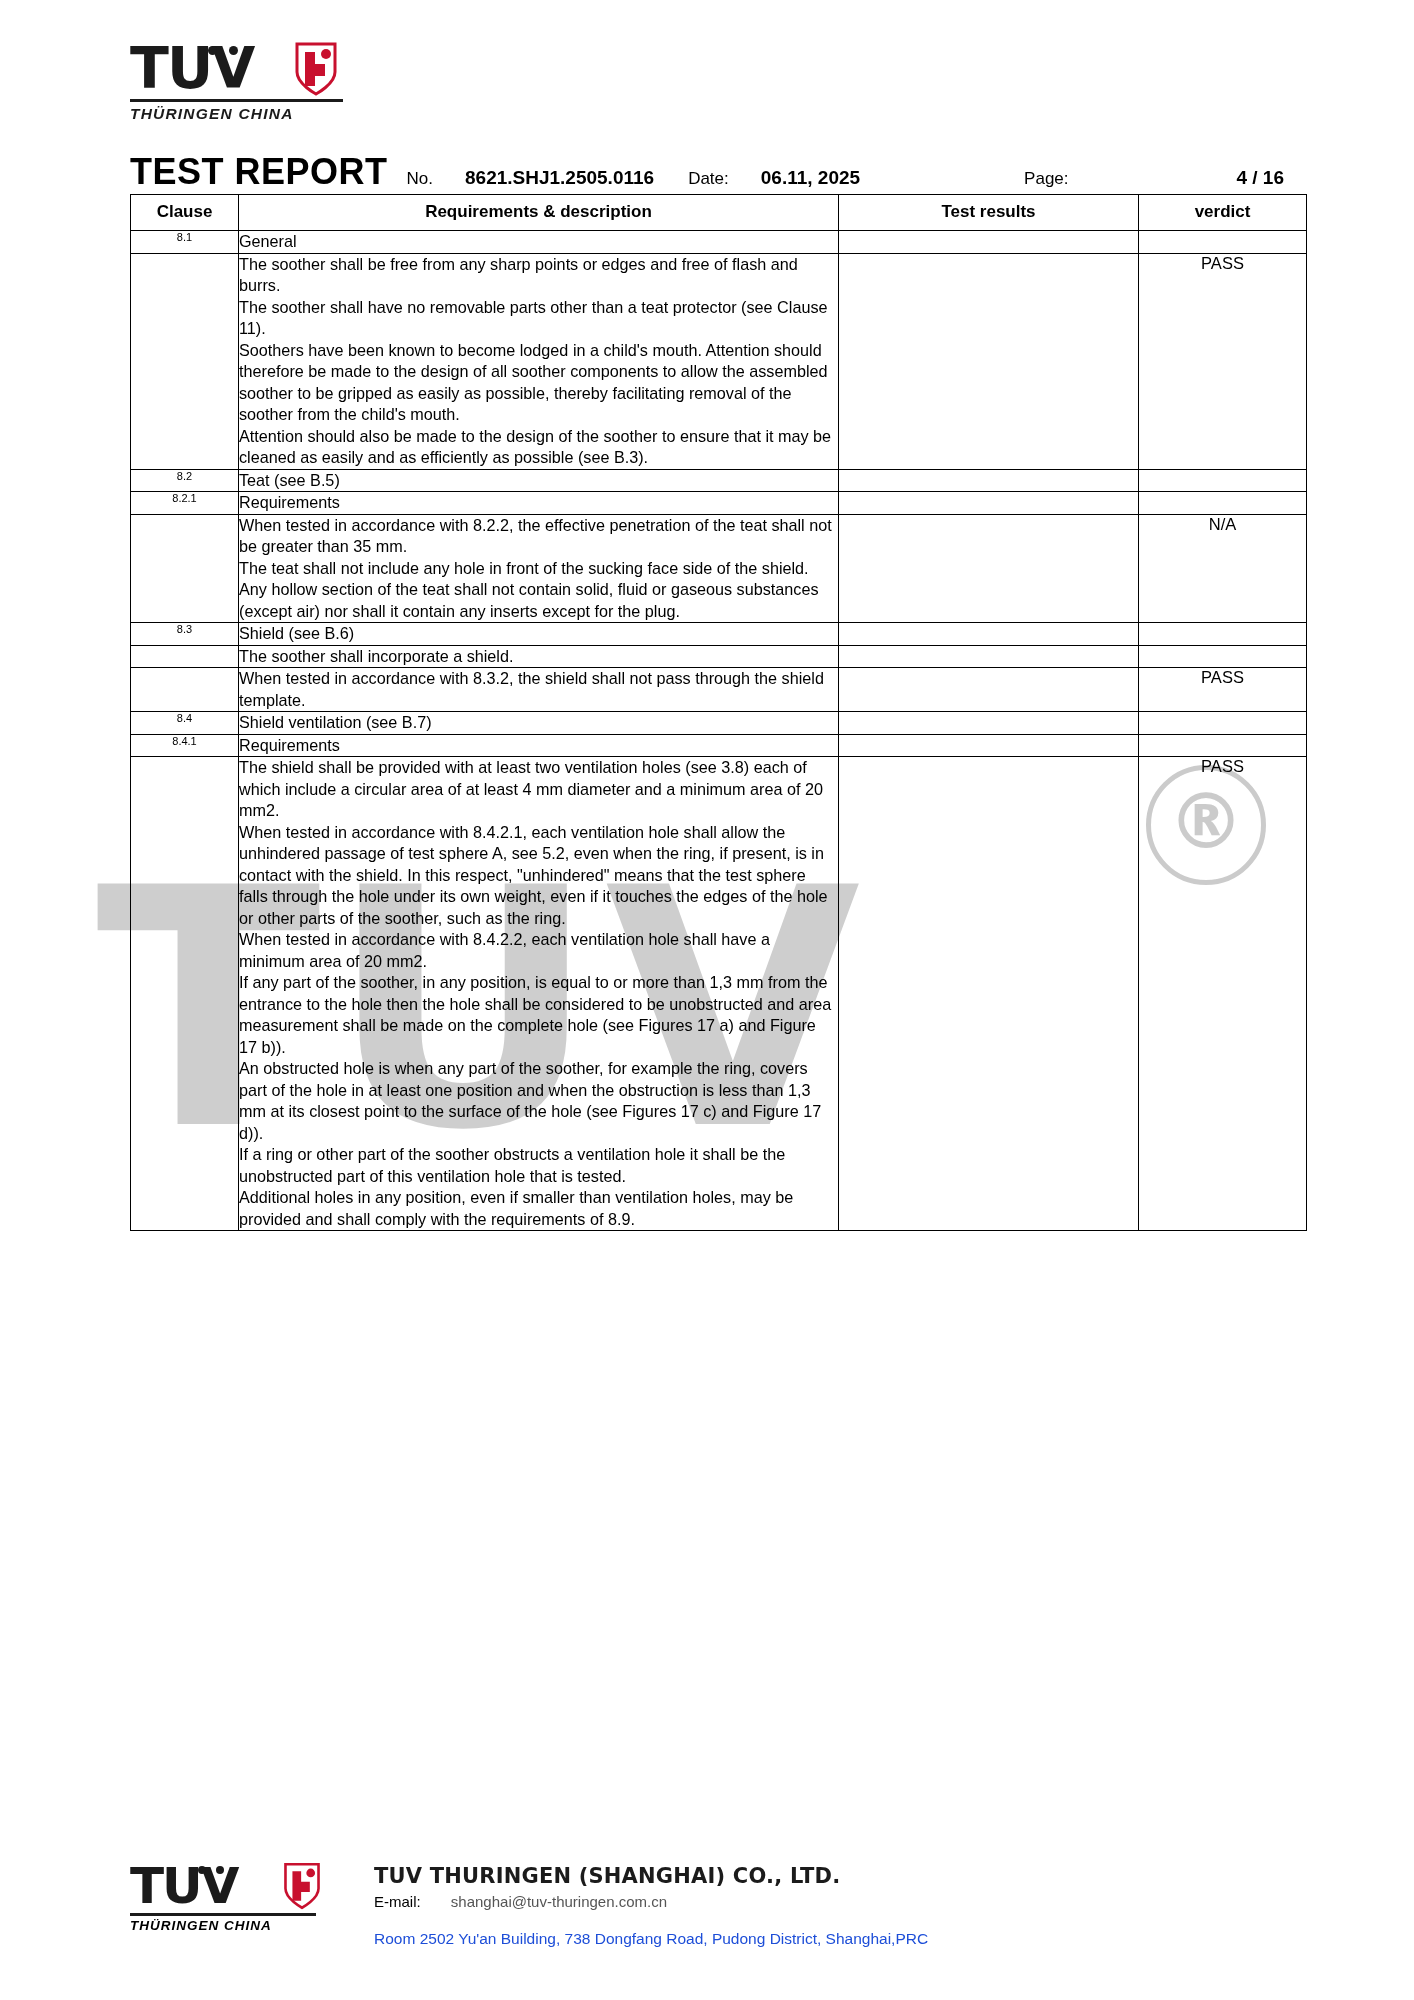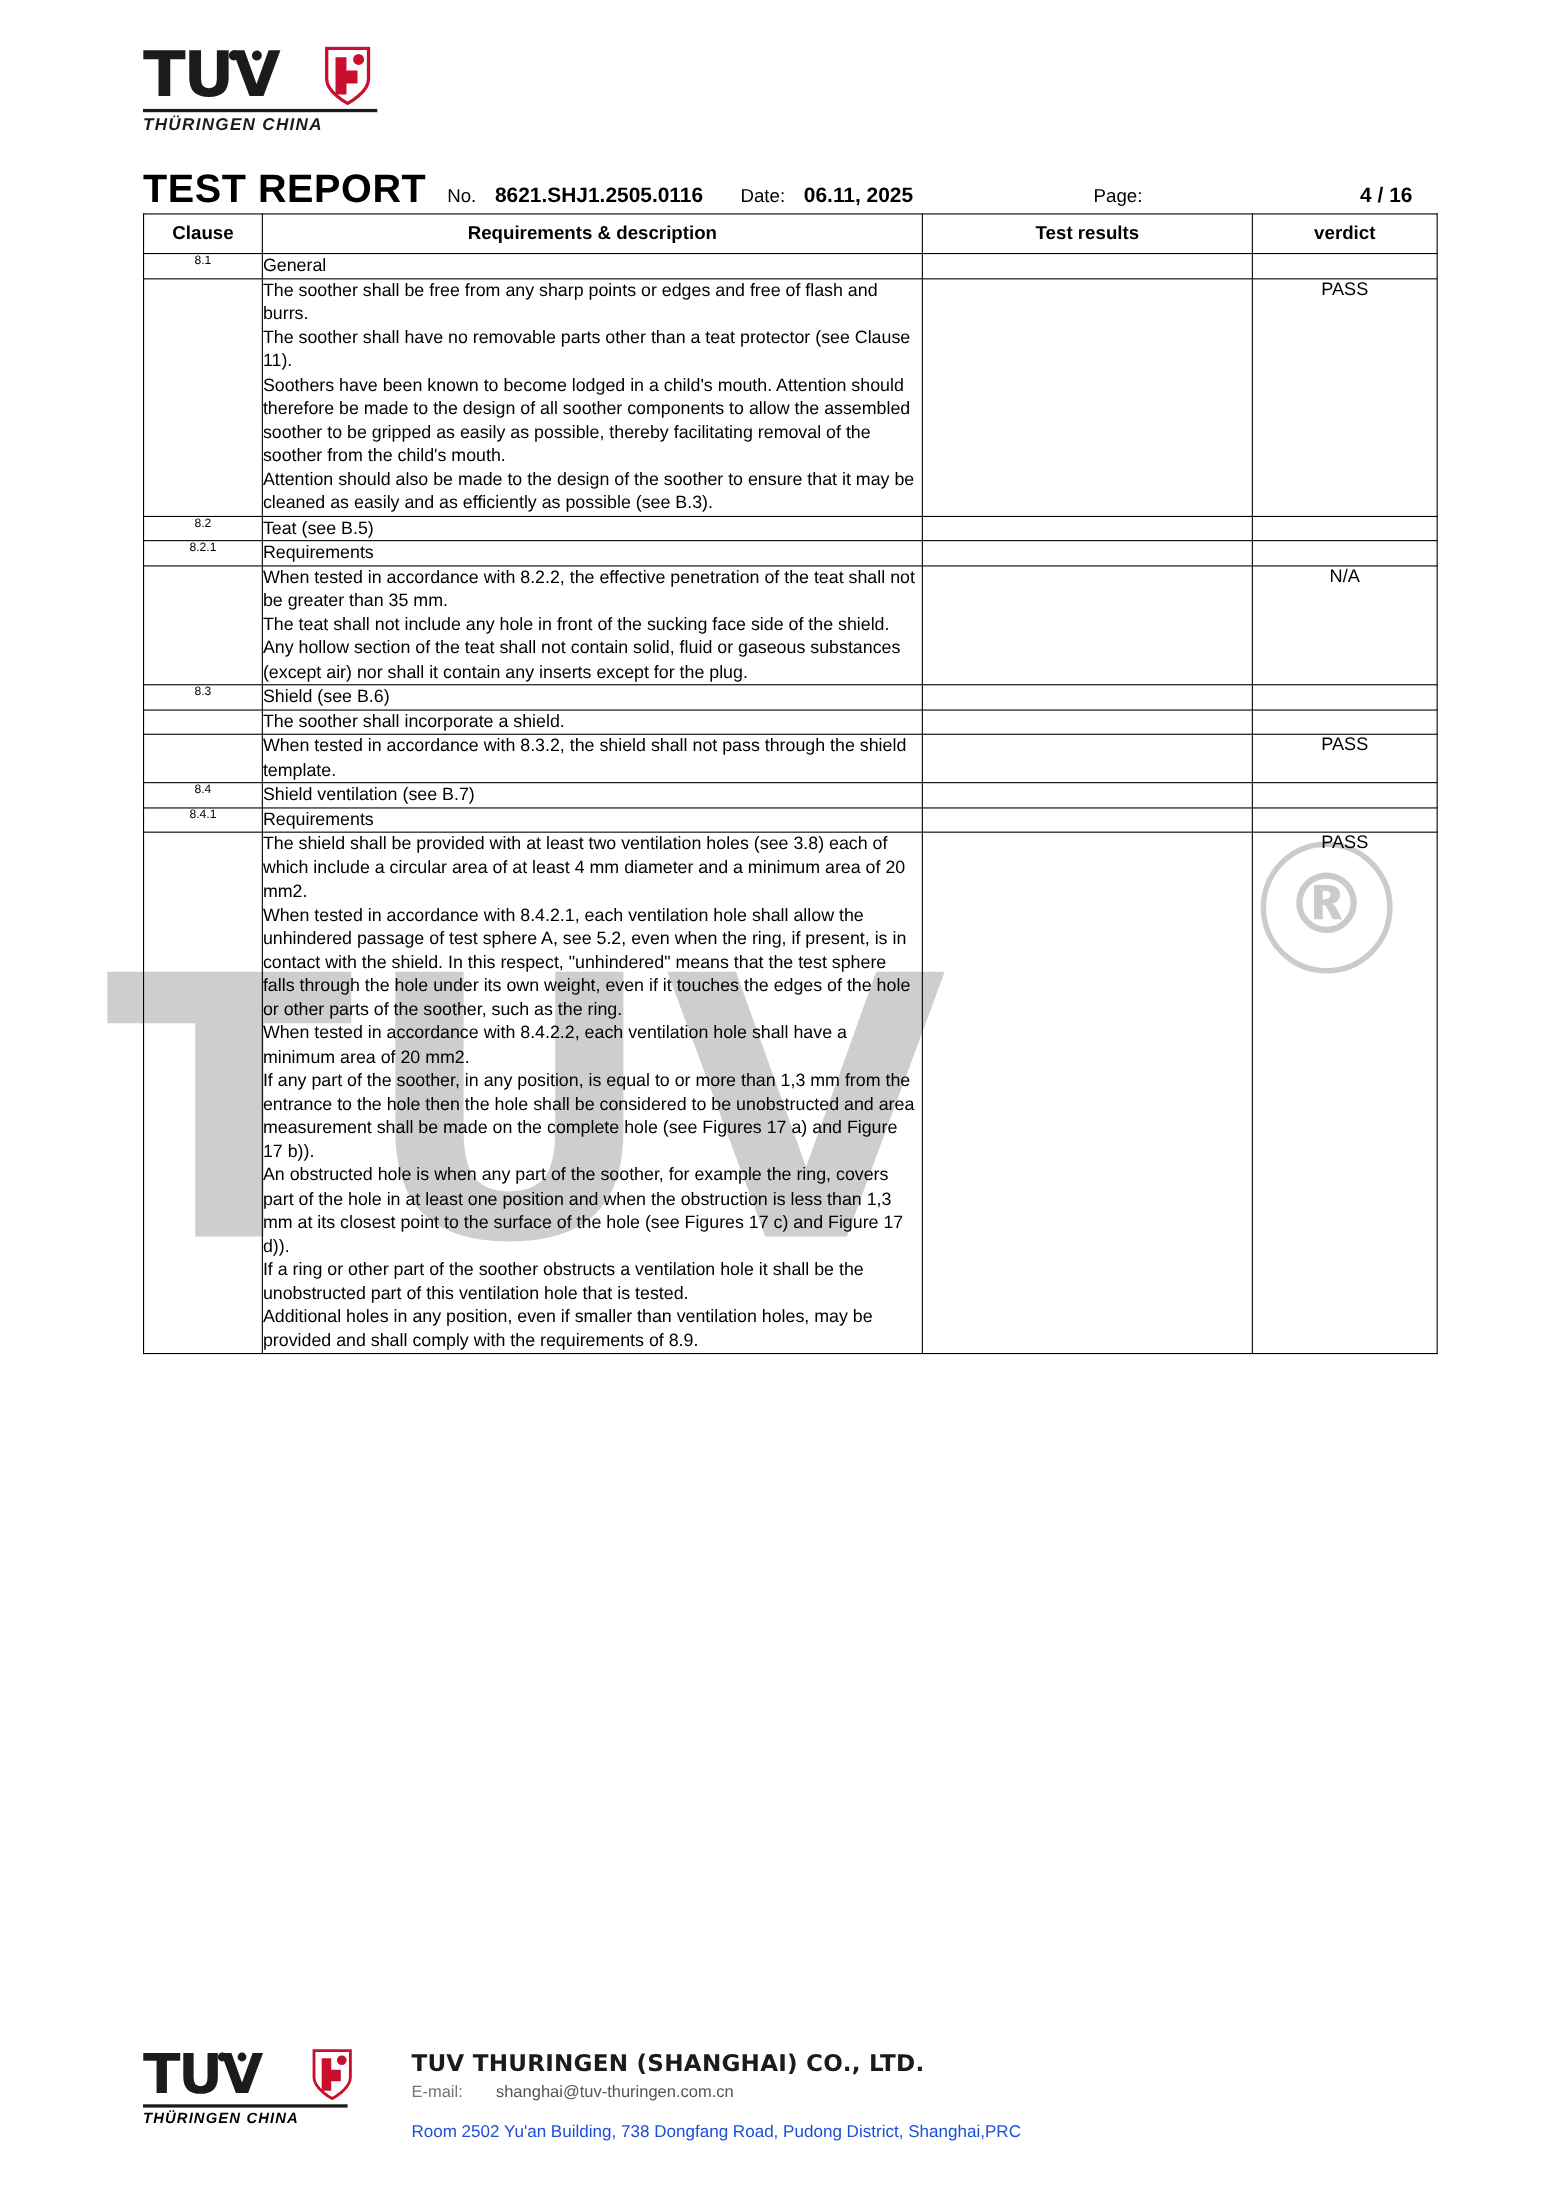--- a/index.html
+++ b/index.html
@@ -90,21 +90,21 @@
     letter-spacing: 0.5px;
   }
   .title-label {
     font-size: 17px;
     margin-left: 19px;
     font-weight: normal;
   }
   .title-value {
     font-size: 19px;
     font-weight: bold;
-    margin-left: 17px;
+    margin-left: 32px;
   }
   .title-label.date { margin-left: 34px; }
   .title-label.page { margin-left: 34px; }
 
   
   table.report {
     width: 100%;
     border-collapse: collapse;
     table-layout: fixed;
     margin-top: 16px;
@@ -241,21 +241,21 @@
     font-size: 21px;
     font-weight: bold;
     color: #1b1b1b;
     letter-spacing: 0.2px;
   }
   .footer-email {
     font-size: 15px;
     color: #555;
     margin-top: 5px;
   }
-  .footer-email .lbl { color: #737373; }
+  .footer-email .lbl { color: #000000; }
   .footer-email .val { margin-left: 26px; }
   .footer-addr {
     font-size: 15.5px;
     color: #1d4ed8;
     margin-top: 20px;
   }
 </style>
 </head>
 <body>
 

